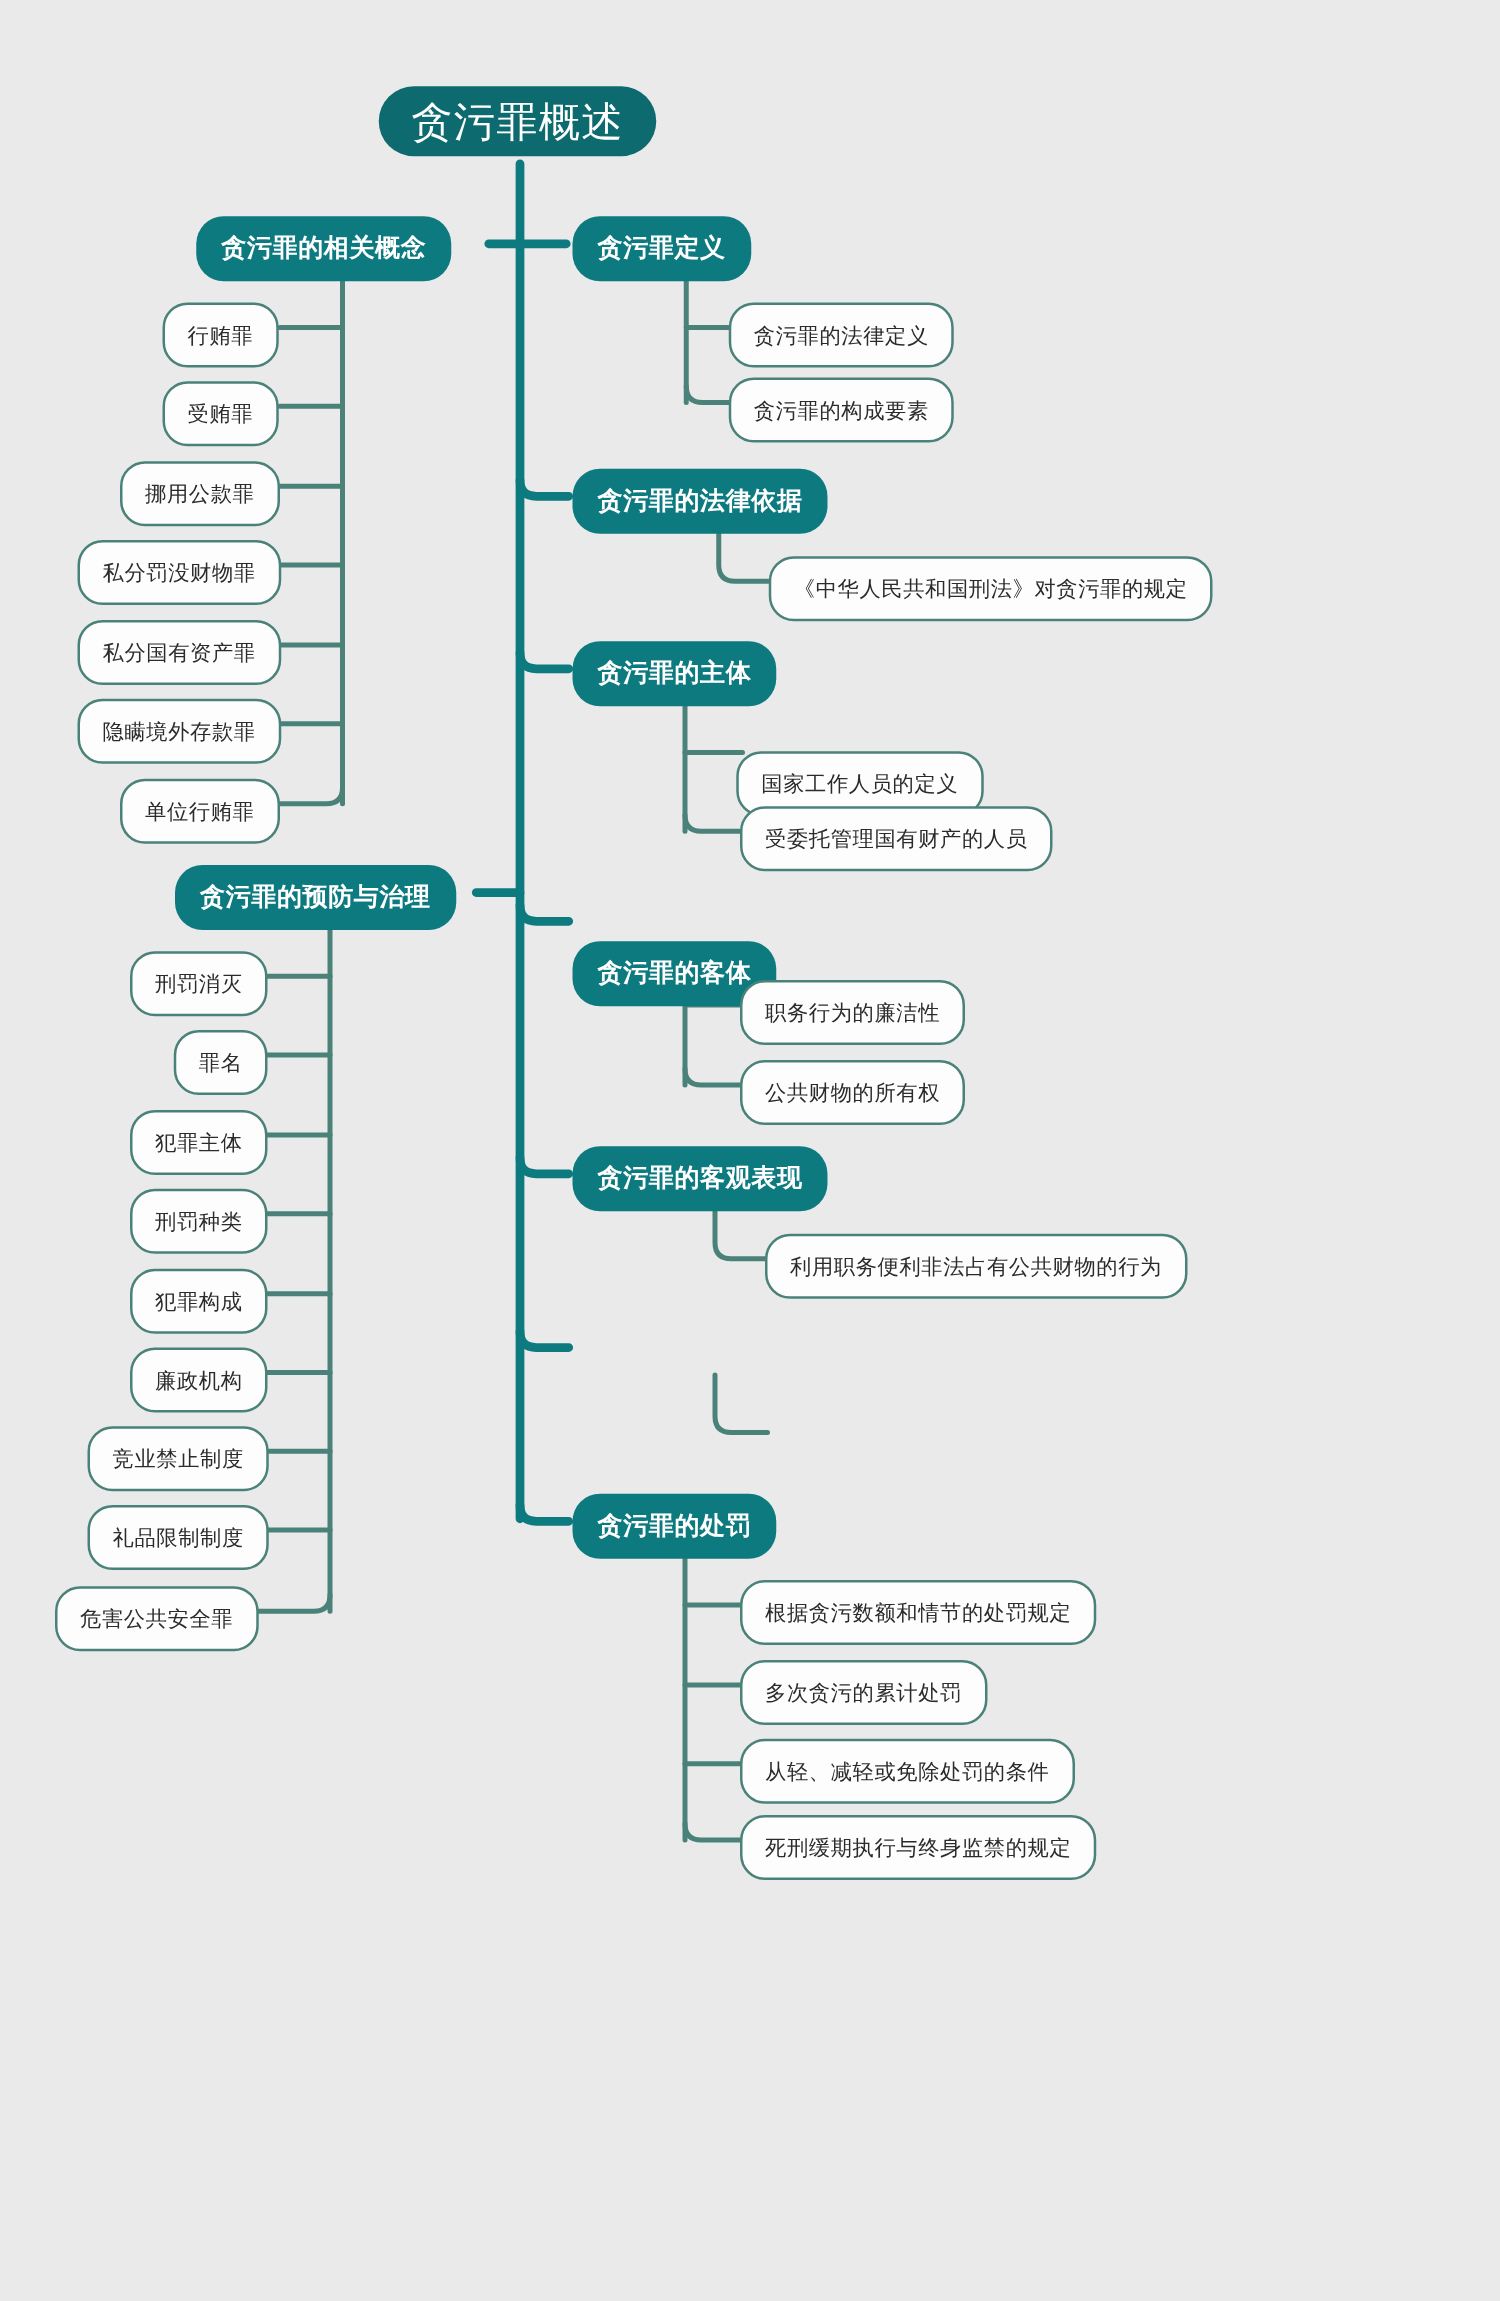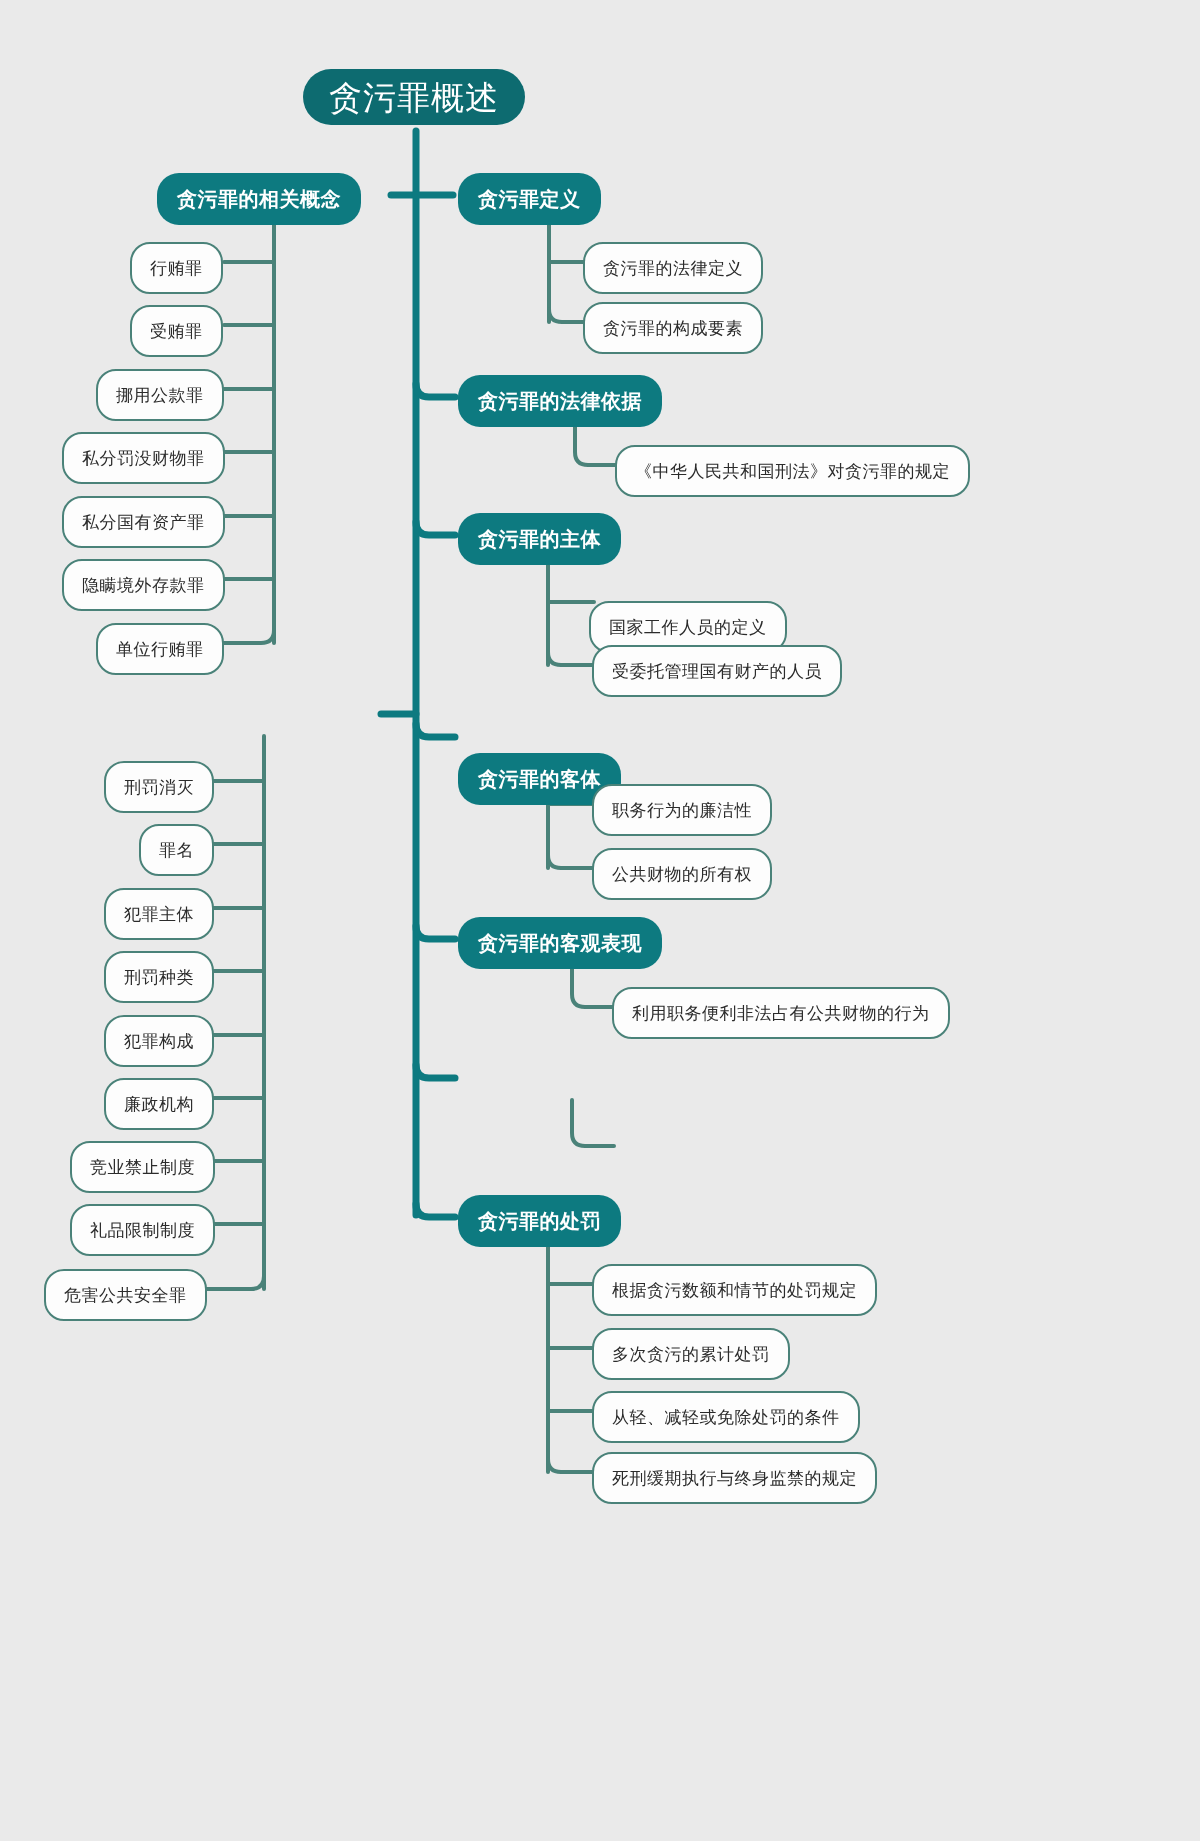--- a/index.html
+++ b/index.html
@@ -126,20 +126,21 @@
   <div class="node n-l2" style="left:157px; top:173px;">贪污罪的相关概念</div>
 
   <div class="node n-leaf" style="left:130px; top:242px;">行贿罪</div>
   <div class="node n-leaf" style="left:130px; top:305px;">受贿罪</div>
   <div class="node n-leaf" style="left:96px;  top:369px;">挪用公款罪</div>
   <div class="node n-leaf" style="left:62px;  top:432px;">私分罚没财物罪</div>
   <div class="node n-leaf" style="left:62px;  top:496px;">私分国有资产罪</div>
   <div class="node n-leaf" style="left:62px;  top:559px;">隐瞒境外存款罪</div>
   <div class="node n-leaf" style="left:96px;  top:623px;">单位行贿罪</div>
 
+  <div class="node n-l2" style="left:140px; top:692px;">贪污罪的预防与治理</div>
 
   <div class="node n-leaf" style="left:104px; top:761px;">刑罚消灭</div>
   <div class="node n-leaf" style="left:139px; top:824px;">罪名</div>
   <div class="node n-leaf" style="left:104px; top:888px;">犯罪主体</div>
   <div class="node n-leaf" style="left:104px; top:951px;">刑罚种类</div>
   <div class="node n-leaf" style="left:104px; top:1015px;">犯罪构成</div>
   <div class="node n-leaf" style="left:104px; top:1078px;">廉政机构</div>
   <div class="node n-leaf" style="left:70px;  top:1141px;">竞业禁止制度</div>
   <div class="node n-leaf" style="left:70px;  top:1204px;">礼品限制制度</div>
   <div class="node n-leaf" style="left:44px;  top:1269px;">危害公共安全罪</div>

